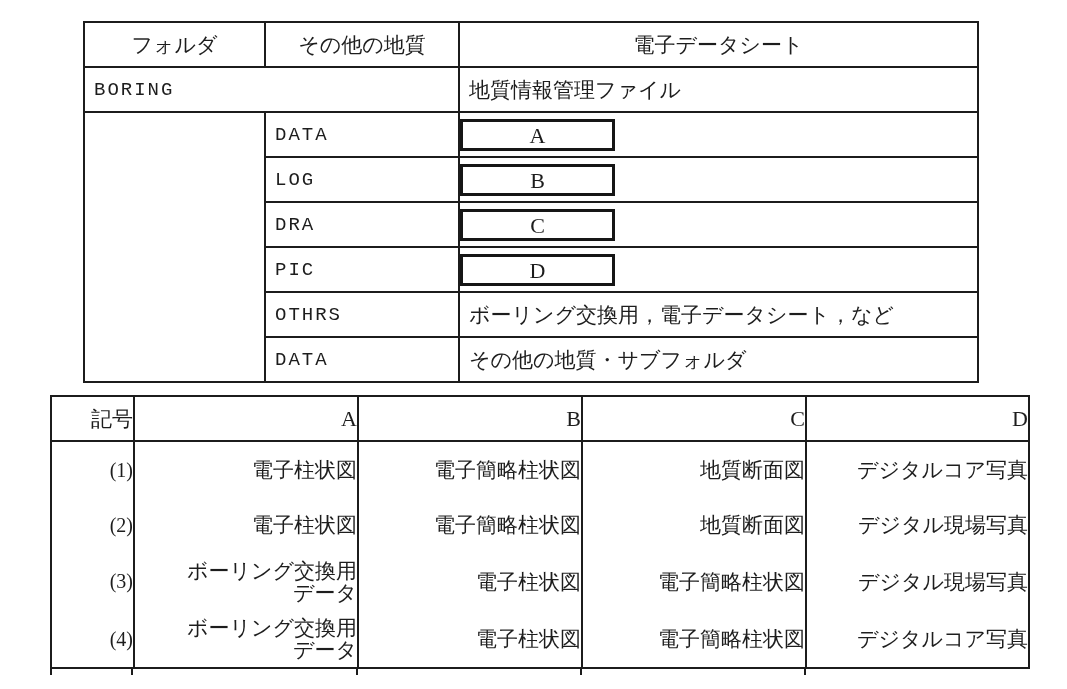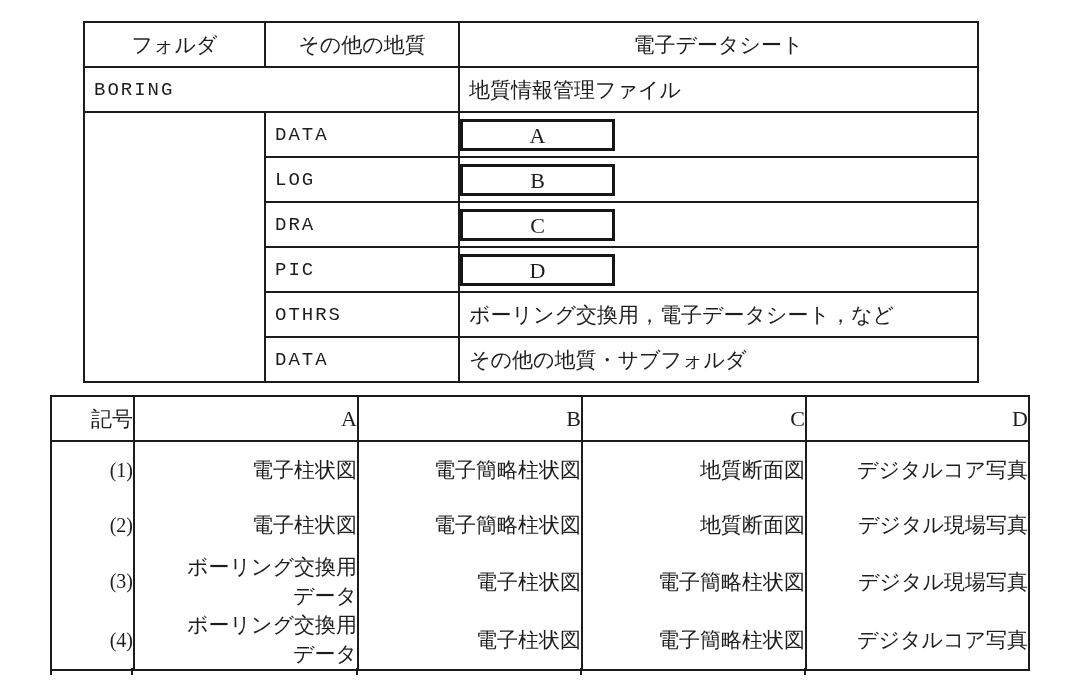--- a/index.html
+++ b/index.html
@@ -39,21 +39,21 @@
     border:2px solid #1c1c1c;
   }
   .t2 td {
     border-left:2px solid #1c1c1c; text-align:right; vertical-align:middle;
     font-size:21px; padding:0; overflow:hidden;
   }
   .t2 td:first-child { border-left:none; }
   .t2 tr.hdr2 td { border-bottom:2px solid #1c1c1c; height:43px; font-size:22px; }
   .t2 tr.hdr2 td:first-child { font-size:21px; }
   .t2 .num { font-size:20px; }
-  .t2 td.pre { white-space:pre-line; line-height:29px; }
+  .t2 td.pre { white-space:pre-line; line-height:22px; }
   .t2 tr.r1 td { height:56px; }
   .t2 tr.r2 td { height:54px; }
   .t2 tr.r3 td { height:59px; }
   .t2 tr.r4 td { height:56px; }
 
   
   .stub { position:absolute; top:668px; width:2px; height:7px; background:#1c1c1c; }
 </style>
 </head>
 <body>

